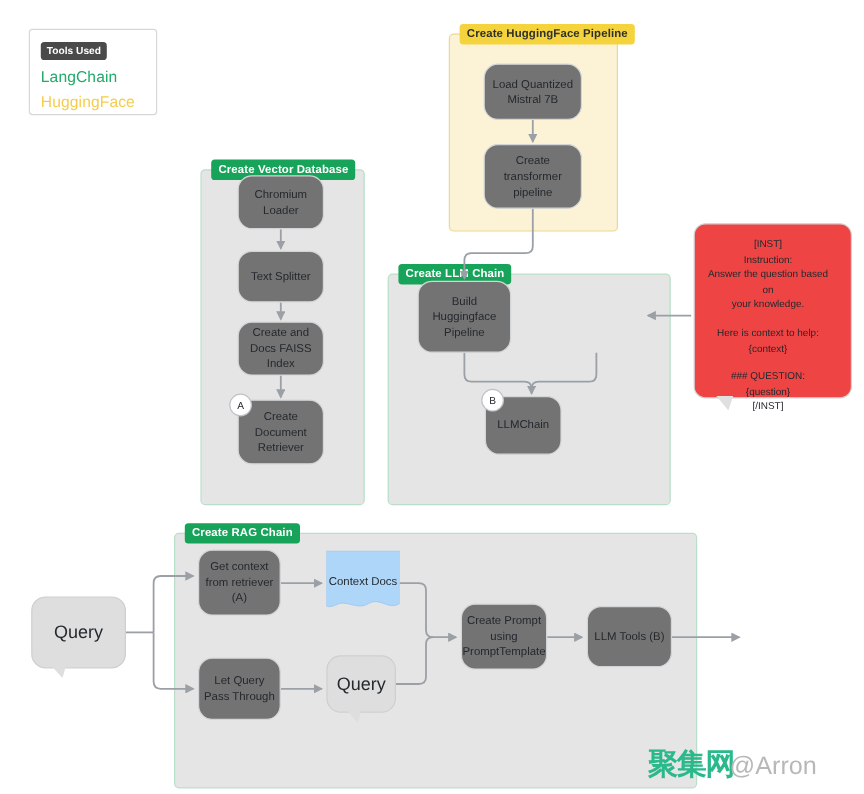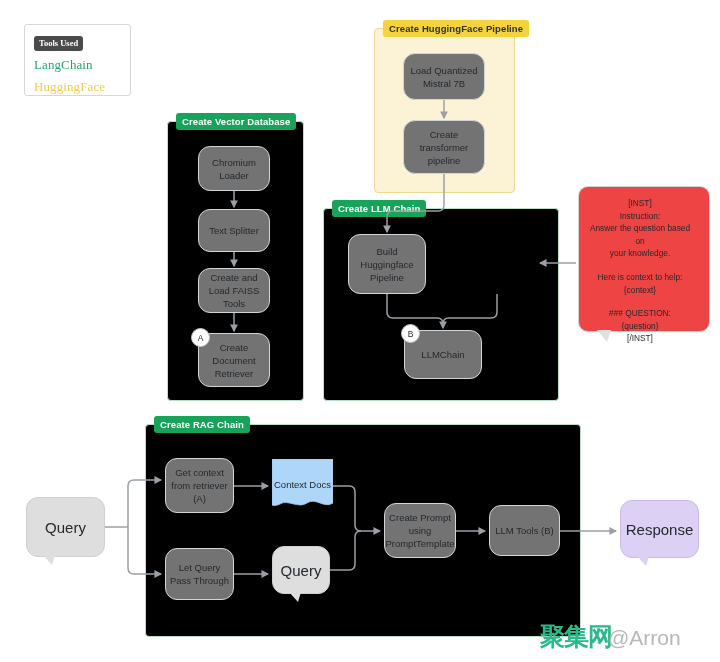--- a/index.html
+++ b/index.html
@@ -25,22 +25,23 @@
     height: 662px;
     pointer-events: none;
     z-index: 2;
   }
   .grp {
     position: absolute;
     border-radius: 4px;
     z-index: 1;
   }
   .grp-green {
-    background: #000000;
+    background: #e5e5e5;
     border: 1px solid #b9dfc9;
+    margin-top: 20px;
   }
   .grp-yellow {
     background: #fcf3d7;
     border: 1px solid #ecd98f;
   }
   .grp-title {
     position: absolute;
     top: -9px;
     left: 8px;
     font-size: 9.5px;
@@ -155,21 +156,20 @@
   .callout p { margin: 0; }
   .callout .gap { height: 11px; }
   .legend {
     position: absolute;
     background: #ffffff;
     border: 1px solid #d8d8d8;
     border-radius: 3px;
     box-sizing: border-box;
     z-index: 5;
     padding: 7px 9px;
-    font-family: Liberation Serif, serif;
   }
   .legend-badge {
     display: inline-block;
     background: #4a4a4a;
     color: #ffffff;
     font-size: 8.5px;
     font-weight: bold;
     padding: 2px 5px 2.5px 5px;
     border-radius: 3px;
   }
@@ -213,29 +213,29 @@
     <div class="grp-title title-yellow">Create HuggingFace Pipeline</div>
   </div>
   <div class="node" style="left:403px; top:53px; width:82px; height:47px;">Load Quantized Mistral 7B</div>
   <div class="node" style="left:403px; top:120px; width:82px; height:54px;">Create transformer pipeline</div>
 
   <div class="grp grp-green" style="left:167px; top:121px; width:135px; height:278px;">
     <div class="grp-title title-green">Create Vector Database</div>
   </div>
   <div class="node" style="left:198px; top:146px; width:72px; height:45px;">Chromium Loader</div>
   <div class="node" style="left:198px; top:209px; width:72px; height:43px;">Text Splitter</div>
-  <div class="node" style="left:198px; top:268px; width:72px; height:45px;">Create and Load FAISS Tools</div>
+  <div class="node" style="left:198px; top:268px; width:72px; height:45px;">Create and Docs FAISS Index</div>
   <div class="node" style="left:198px; top:333px; width:72px; height:54px;">Create Document Retriever</div>
   <div class="conn-badge" style="left:191px; top:328px;">A</div>
 
   <div class="grp grp-green" style="left:323px; top:208px; width:234px; height:191px;">
     <div class="grp-title title-green">Create LLM Chain</div>
   </div>
   <div class="node" style="left:348px; top:234px; width:78px; height:60px;">Build Huggingface Pipeline</div>
-  <div class="node" style="left:404px; top:330px; width:78px; height:49px;">LLMChain</div>
+  <div class="node" style="left:404px; top:330px; width:64px; height:49px;">LLMChain</div>
   <div class="conn-badge" style="left:401px; top:324px;">B</div>
 
   <div class="callout" style="left:578px; top:186px; width:132px; height:146px;">
     <p>[INST]</p>
     <p>Instruction:</p>
     <p>Answer the question based on</p>
     <p>your knowledge.</p>
     <div class="gap"></div>
     <p>Here is context to help:</p>
     <p>{context}</p>
@@ -259,21 +259,20 @@
       <path d="M0 0 H61 V44 C52 50 44 38 35 44 C26 50 16 40 8 45 C5 46.5 2 47 0 46 Z" fill="#aed6f9" stroke="#9cc9f2" stroke-width="0.8"></path>
     </svg>
     <div class="doc-label">Context Docs</div>
   </div>
 
   <div class="bubble bubble-gray" style="left:272px; top:546px; width:58px; height:48px;">Query</div>
 
   <div class="node" style="left:384px; top:503px; width:72px; height:55px;">Create Prompt using PromptTemplate</div>
   <div class="node" style="left:489px; top:505px; width:71px; height:51px;">LLM Tools (B)</div>
 
-  <div class="bubble bubble-purple" style="left:620px; top:500px; width:79px; height:58px;">Response</div>
 
   <svg class="wires" viewBox="0 0 720 662">
     <defs>
       <marker id="ah" viewBox="0 0 10 10" refX="8.4" refY="5" markerWidth="5.2" markerHeight="5.2" orient="auto-start-reverse">
         <path d="M 0 0 L 10 5 L 0 10 z" fill="#9aa0a6"></path>
       </marker>
     </defs>
     <g fill="none" stroke="#9aa0a6" stroke-width="1.5">
 
       <path d="M444 100 L444 118" marker-end="url(#ah)"></path>

